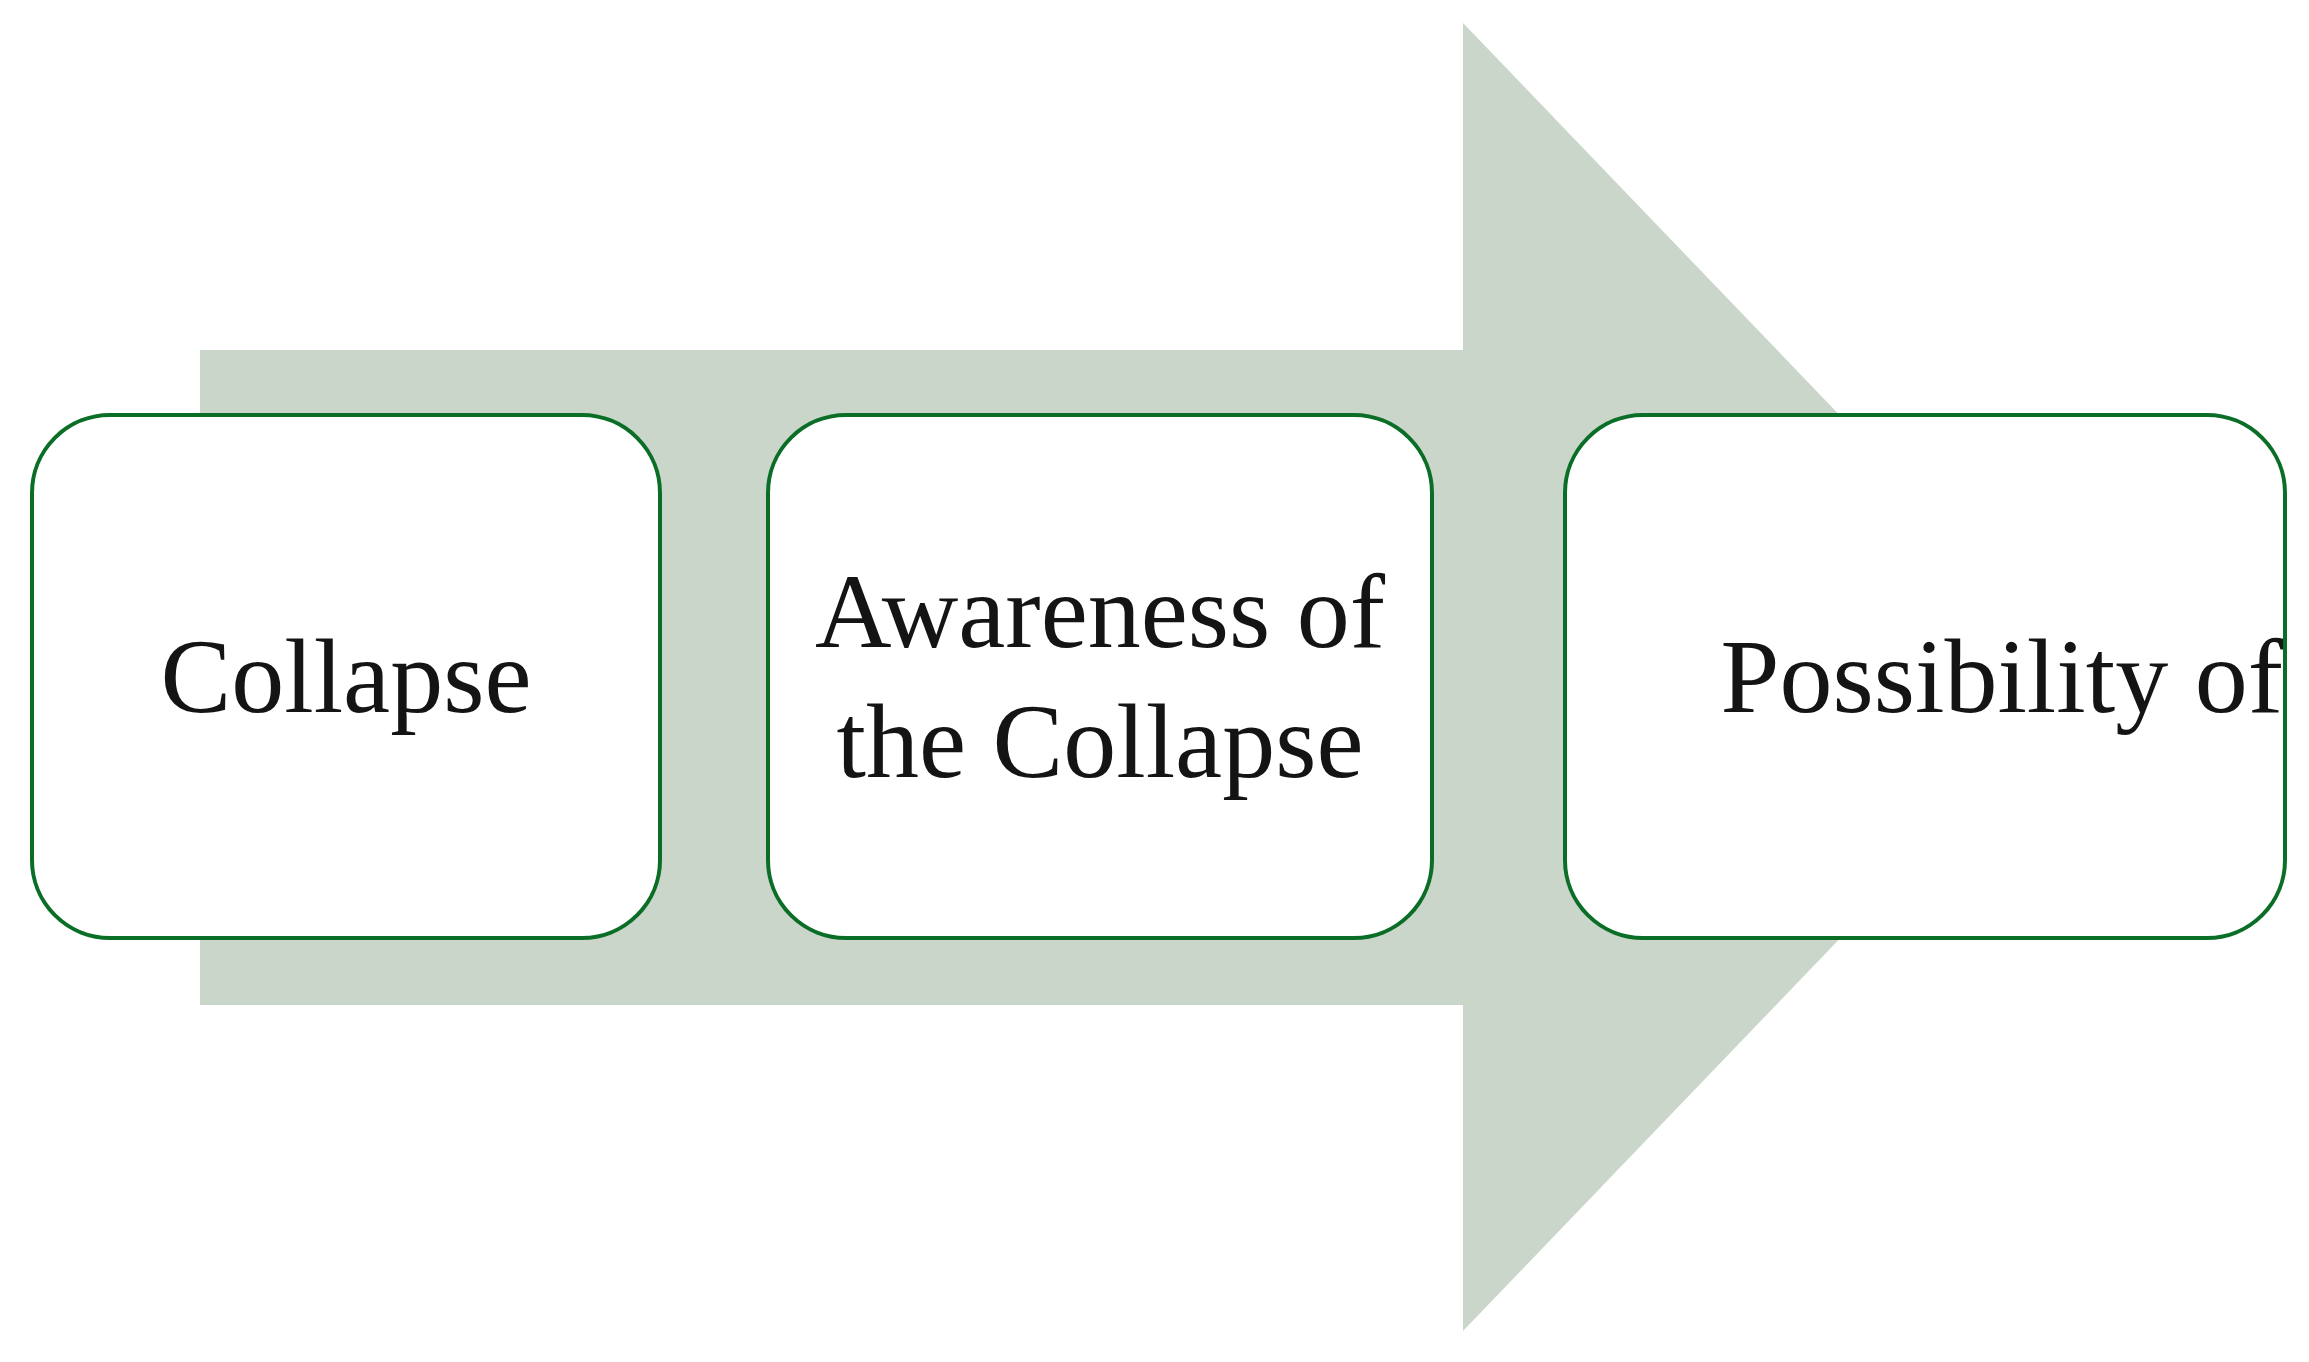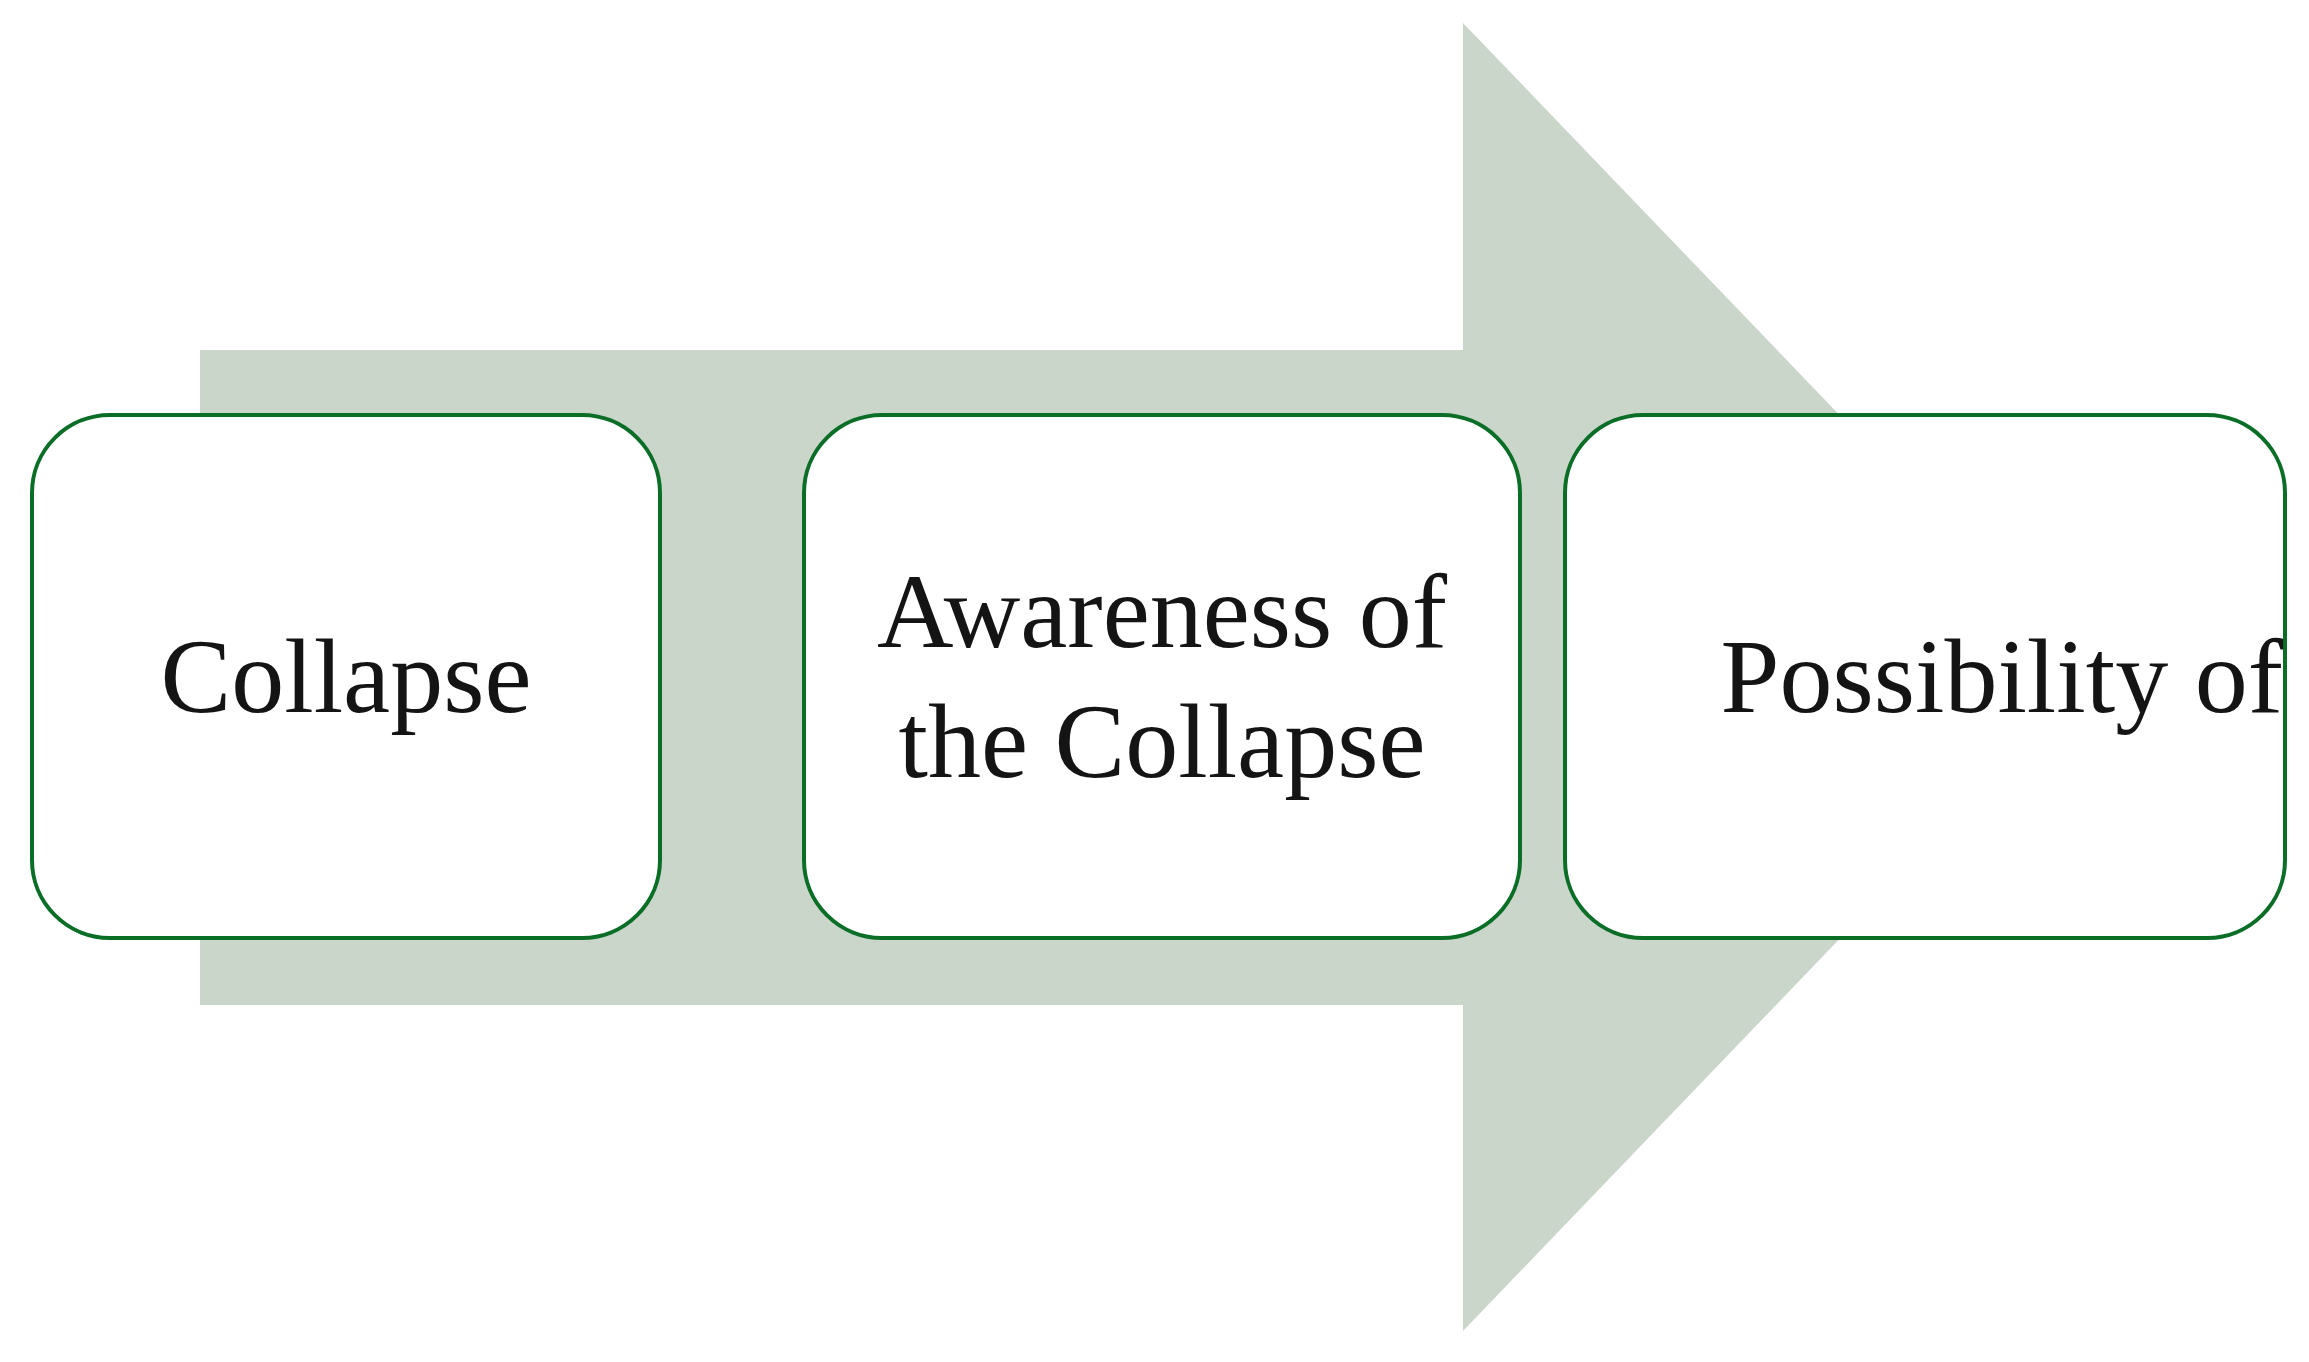--- a/index.html
+++ b/index.html
@@ -35,21 +35,21 @@
     background: var(--box-fill, #ffffff);
     border: 4px solid var(--box-border, #0b6e27);
     border-radius: 80px;
     display: flex;
     flex-direction: column;
     align-items: center;
     justify-content: center;
     text-align: center;
   }
   .stage-box-1 { left: 30px;   width: 632px; }
-  .stage-box-2 { left: 802px;  width: 720px; }
+  .stage-box-2 { left: 766px;  width: 668px; }
   .stage-box-3 { left: 1563px; width: 724px; align-items: flex-end; }
   .stage-label {
     color: var(--text, #141414);
     font-size: 106px;
     line-height: 1.22;
     white-space: nowrap;
   }
   .stage-label .line {
     display: block;
   }

